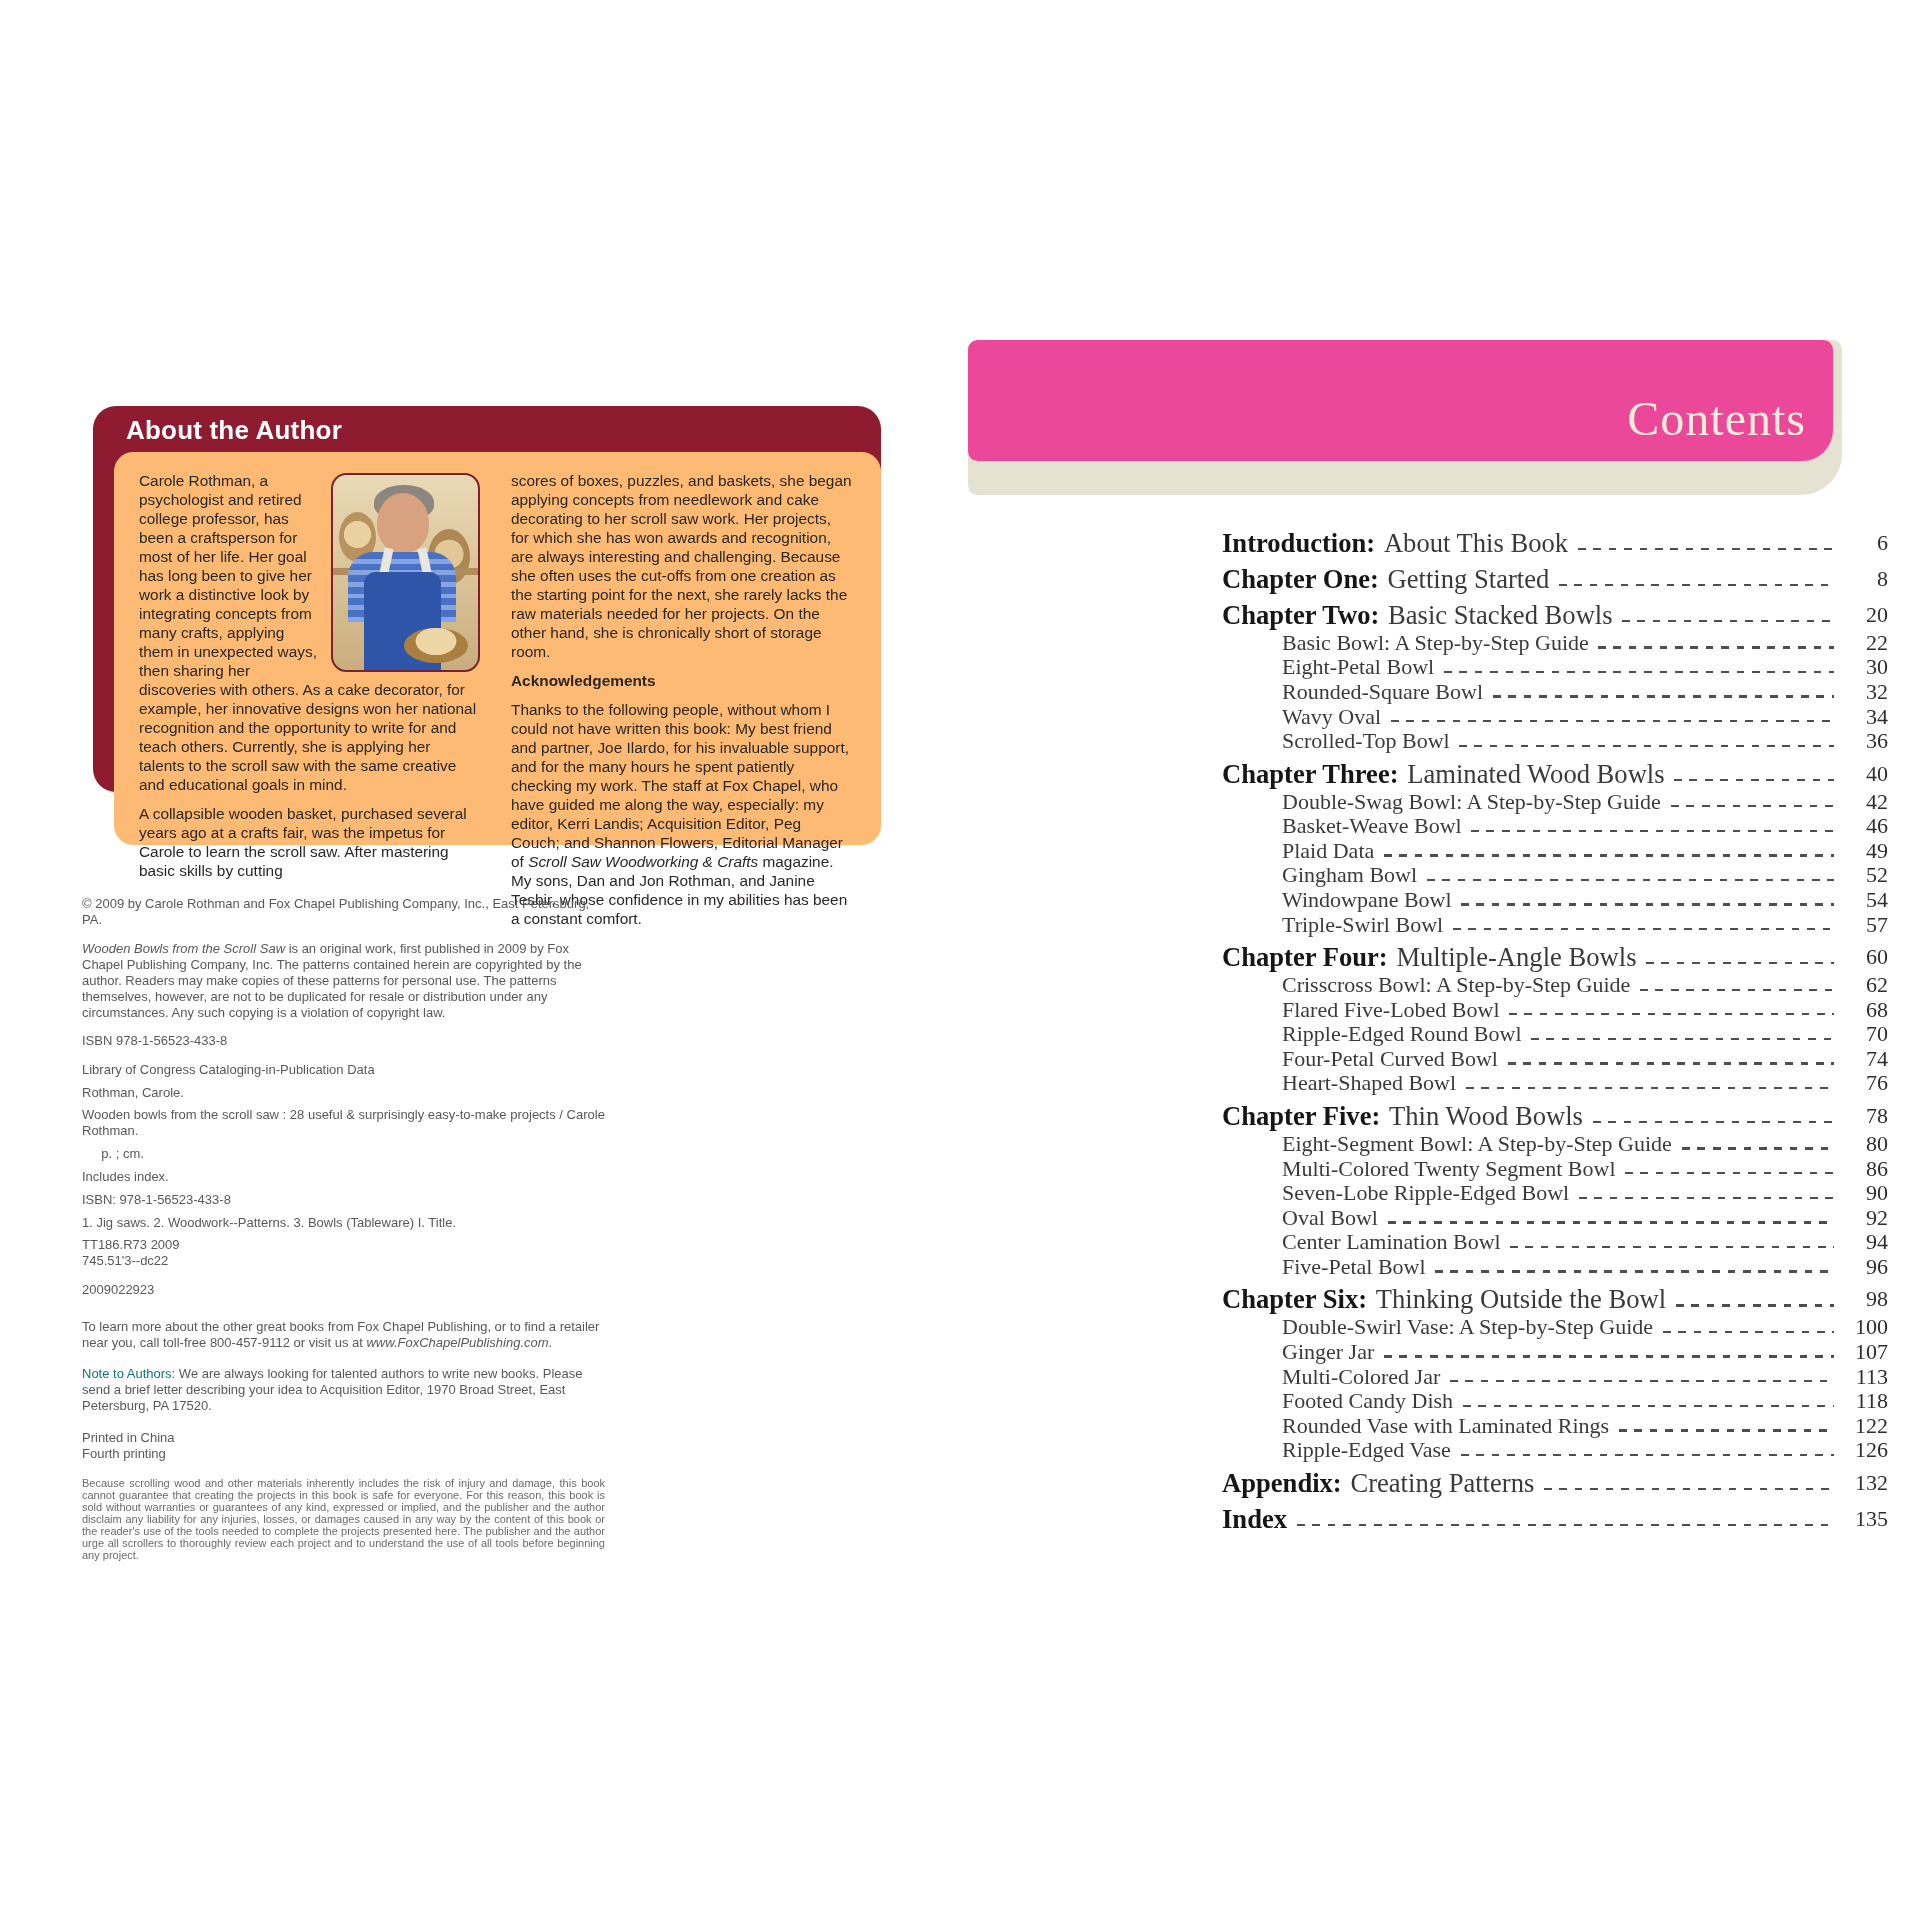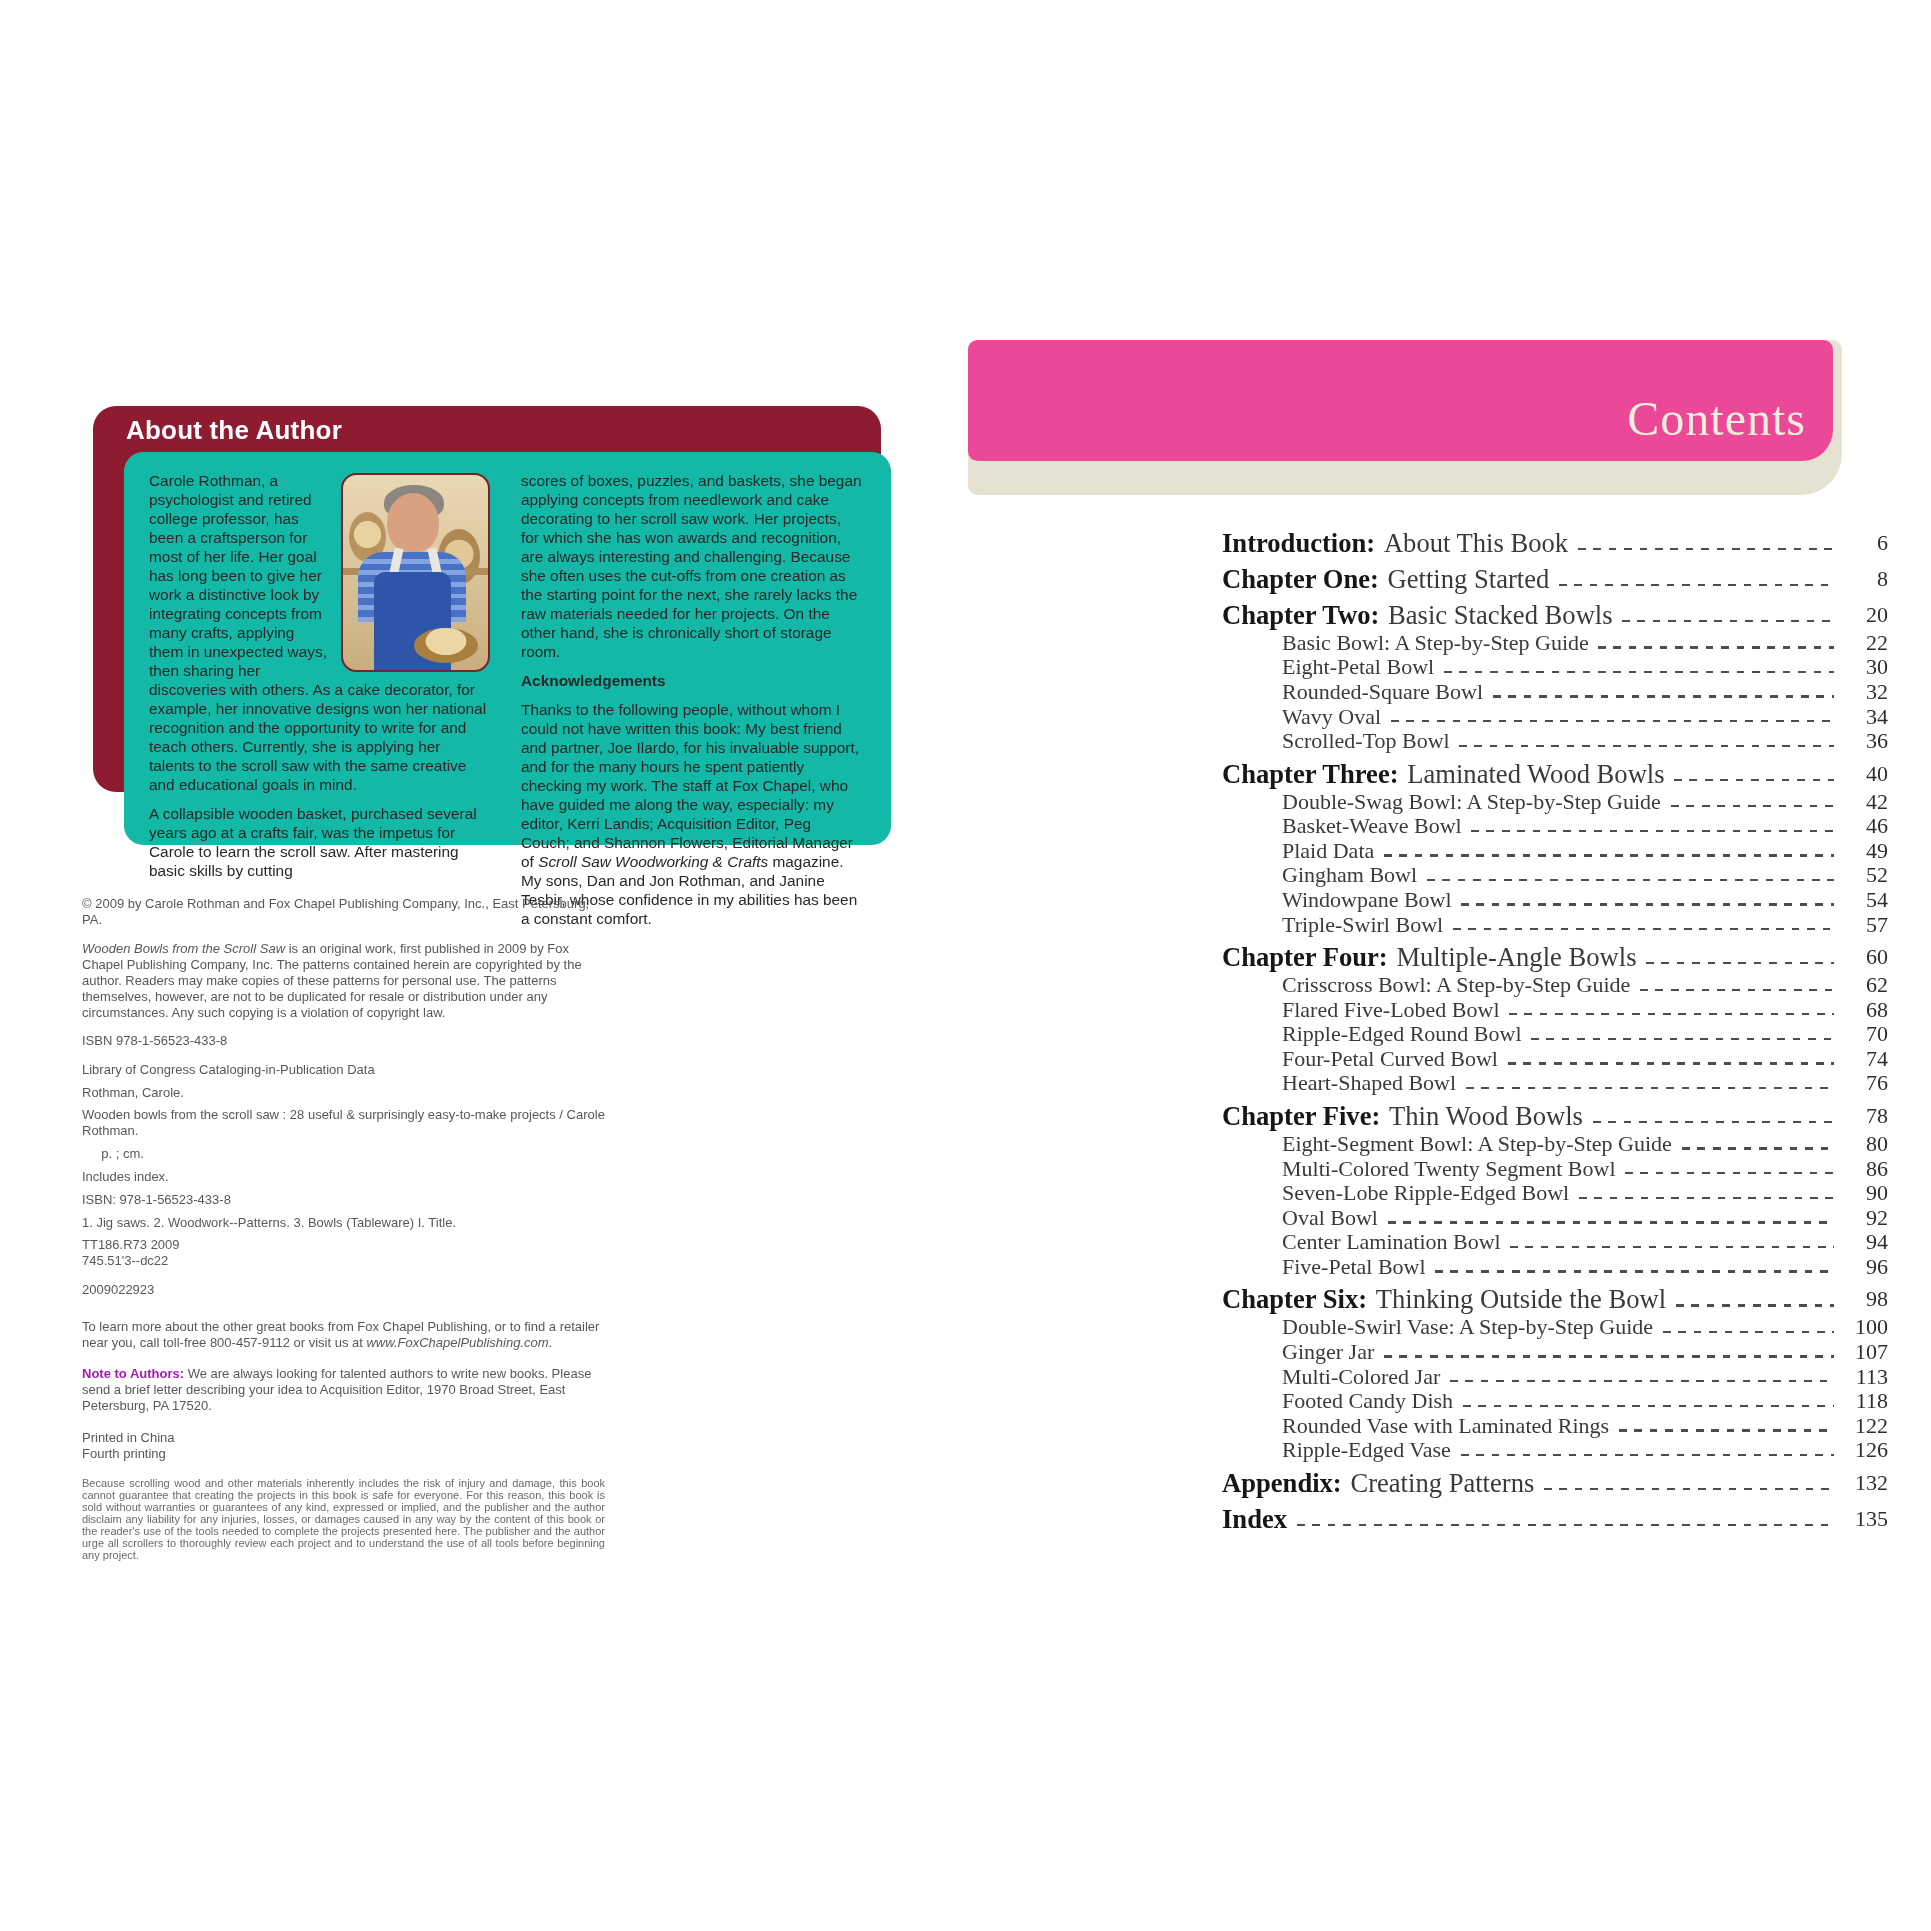--- a/index.html
+++ b/index.html
@@ -10,22 +10,22 @@
   
   .about-box{
     position:absolute;left:93px;top:406px;width:788px;height:386px;
     background:#8e1b30;border-radius:23px;
   }
   .about-header{
     position:absolute;left:33px;top:0;height:48px;line-height:48px;
     color:#ffffff;font-weight:bold;font-size:26px;letter-spacing:0.2px;
   }
   .about-inner{
-    position:absolute;left:124px;top:452px;width:767px;height:393px;
-    background:#14b8a6;border-radius:19.3px;box-sizing:border-box;
+    position:absolute;left:114px;top:452px;width:767px;height:393px;
+    background:#fdba74;border-radius:19.3px;box-sizing:border-box;
     padding:19.3px 29px 15.4px 25px;display:flex;gap:31px;
     font-size:15.4px;line-height:19px;color:#2b2728;
   }
   .about-col{flex:1;min-width:0;}
   .about-col p{margin:0 0 9.7px 0;}
   .ack-heading{font-weight:bold;margin:1.9px 0 0 0;}
   
   .photo{
     float:right;width:145px;height:195px;margin:1.9px 0 7.7px 11.6px;
     border:2.9px solid #77222c;border-radius:15.4px;position:relative;overflow:hidden;
@@ -48,21 +48,21 @@
   
   .colophon{
     position:absolute;left:82px;top:896px;width:523px;
     color:#58585a;font-size:13px;line-height:16px;
   }
   .colophon .blk{margin:0 0 12.6px 0;}
   .colophon .tight{margin-bottom:6.8px;}
   .colophon .ctr{text-align:left;}
   .colophon .pcm{padding-left:19.3px;}
   .colophon i{font-style:italic;}
-  .colophon .note-lead{font-weight:bold;color:#a21caf;}
+  .colophon .note-lead{font-weight:normal;color:#0f766e;}
   .disclaimer{
     font-size:11px;line-height:12px;text-align:justify;color:#6a6a6c;margin-top:15.4px;
   }
   
   .contents-underlay{
     position:absolute;left:968px;top:340px;width:874px;height:155px;
     background:#e6e2d2;border-radius:9.7px 9.7px 41px 9.7px;
   }
   .contents-banner{
     position:absolute;left:968px;top:340px;width:865px;height:121px;

